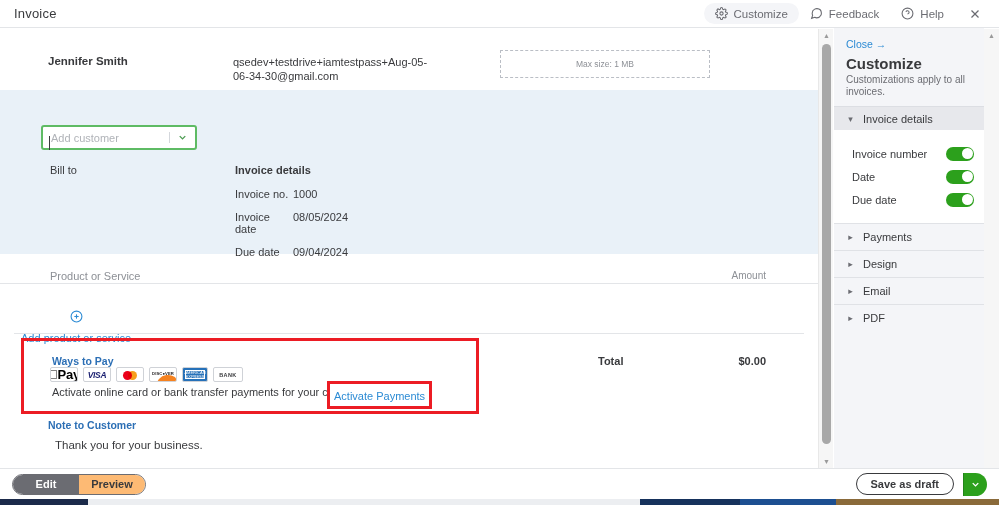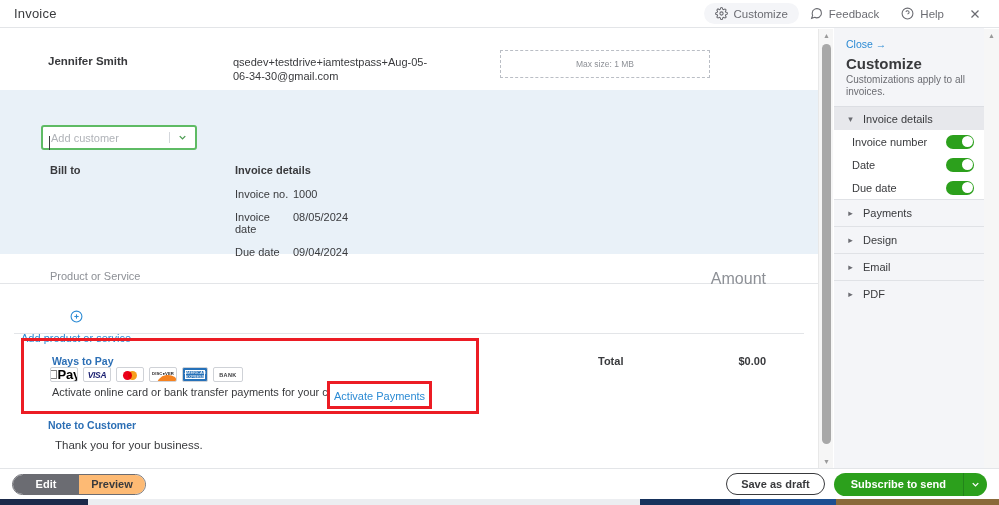--- a/index.html
+++ b/index.html
@@ -124,21 +124,21 @@
   }
   .cust-caret {
     width: 26px;
     border-left: 1px solid #d4d7dc;
     display: flex; align-items: center; justify-content: center;
     color: #4c9c52;
     cursor: pointer;
   }
   .billto {
     position: absolute; left: 50px; top: 74px;
-    font-size: 11px; font-weight: bold; color: #393a3d;
+    font-size: 11px; font-weight: normal; color: #393a3d;
   }
   .inv-details {
     position: absolute; left: 235px; top: 74px;
     width: 250px;
   }
   .inv-details h4 {
     font-size: 11px; font-weight: bold; color: #393a3d;
     margin-bottom: 12px;
   }
   .det-row {
@@ -154,21 +154,21 @@
     position: absolute; left: 0; top: 226px;
     width: 818px; height: 30px;
     border-bottom: 1px solid #e3e5e8;
   }
   .items-head .lbl-ps {
     position: absolute; left: 50px; top: 16px;
     font-size: 11px; color: #8d9096;
   }
   .items-head .lbl-amt {
     position: absolute; right: 52px; top: 16px;
-    font-size: 16px; color: #8d9096;
+    font-size: 10px; color: #8d9096;
   }
   .add-item {
     position: absolute; left: 21px; top: 282px;
     display: flex; align-items: center; gap: 7px;
     font-size: 11px; color: #2c8bd4;
     cursor: pointer;
     flex-direction: column;
   }
   .row-divider {
     position: absolute; left: 14px; top: 305px;
@@ -317,21 +317,21 @@
     border-radius: 8px;
     background: #2ca01c;
     position: relative;
     cursor: pointer;
   }
   .switch i {
     position: absolute; right: 1.5px; top: 1.5px;
     width: 11px; height: 11px; border-radius: 50%;
     background: #fff;
   }
-  .toggle-group { background: #fff; padding: 0 0; }
+  .toggle-group { background: #fff; padding: 12px 0; }
 
   
   .bottombar {
     position: absolute; left: 0; top: 468px;
     width: 999px; height: 31px;
     background: #ffffff;
     border-top: 1px solid #e3e5e8;
     display: flex; align-items: center;
     padding: 0 12px;
   }
@@ -594,21 +594,20 @@
   </div>
 
   <div class="bottombar">
     <div class="seg">
       <div class="on">Edit</div>
       <div>Preview</div>
     </div>
     <div class="bottom-right">
       <div class="btn-ghost">Save as draft</div>
       <div class="btn-primary-group">
-        <div class="btn-primary">Subscribe to send</div>
         <div class="btn-primary-caret">
           <svg width="11" height="11" viewBox="0 0 24 24" fill="none" stroke="#ffffff" stroke-width="3">
             <polyline points="6 9 12 15 18 9"></polyline>
           </svg>
         </div>
       </div>
     </div>
   </div>
 
   <div class="os-strip">

